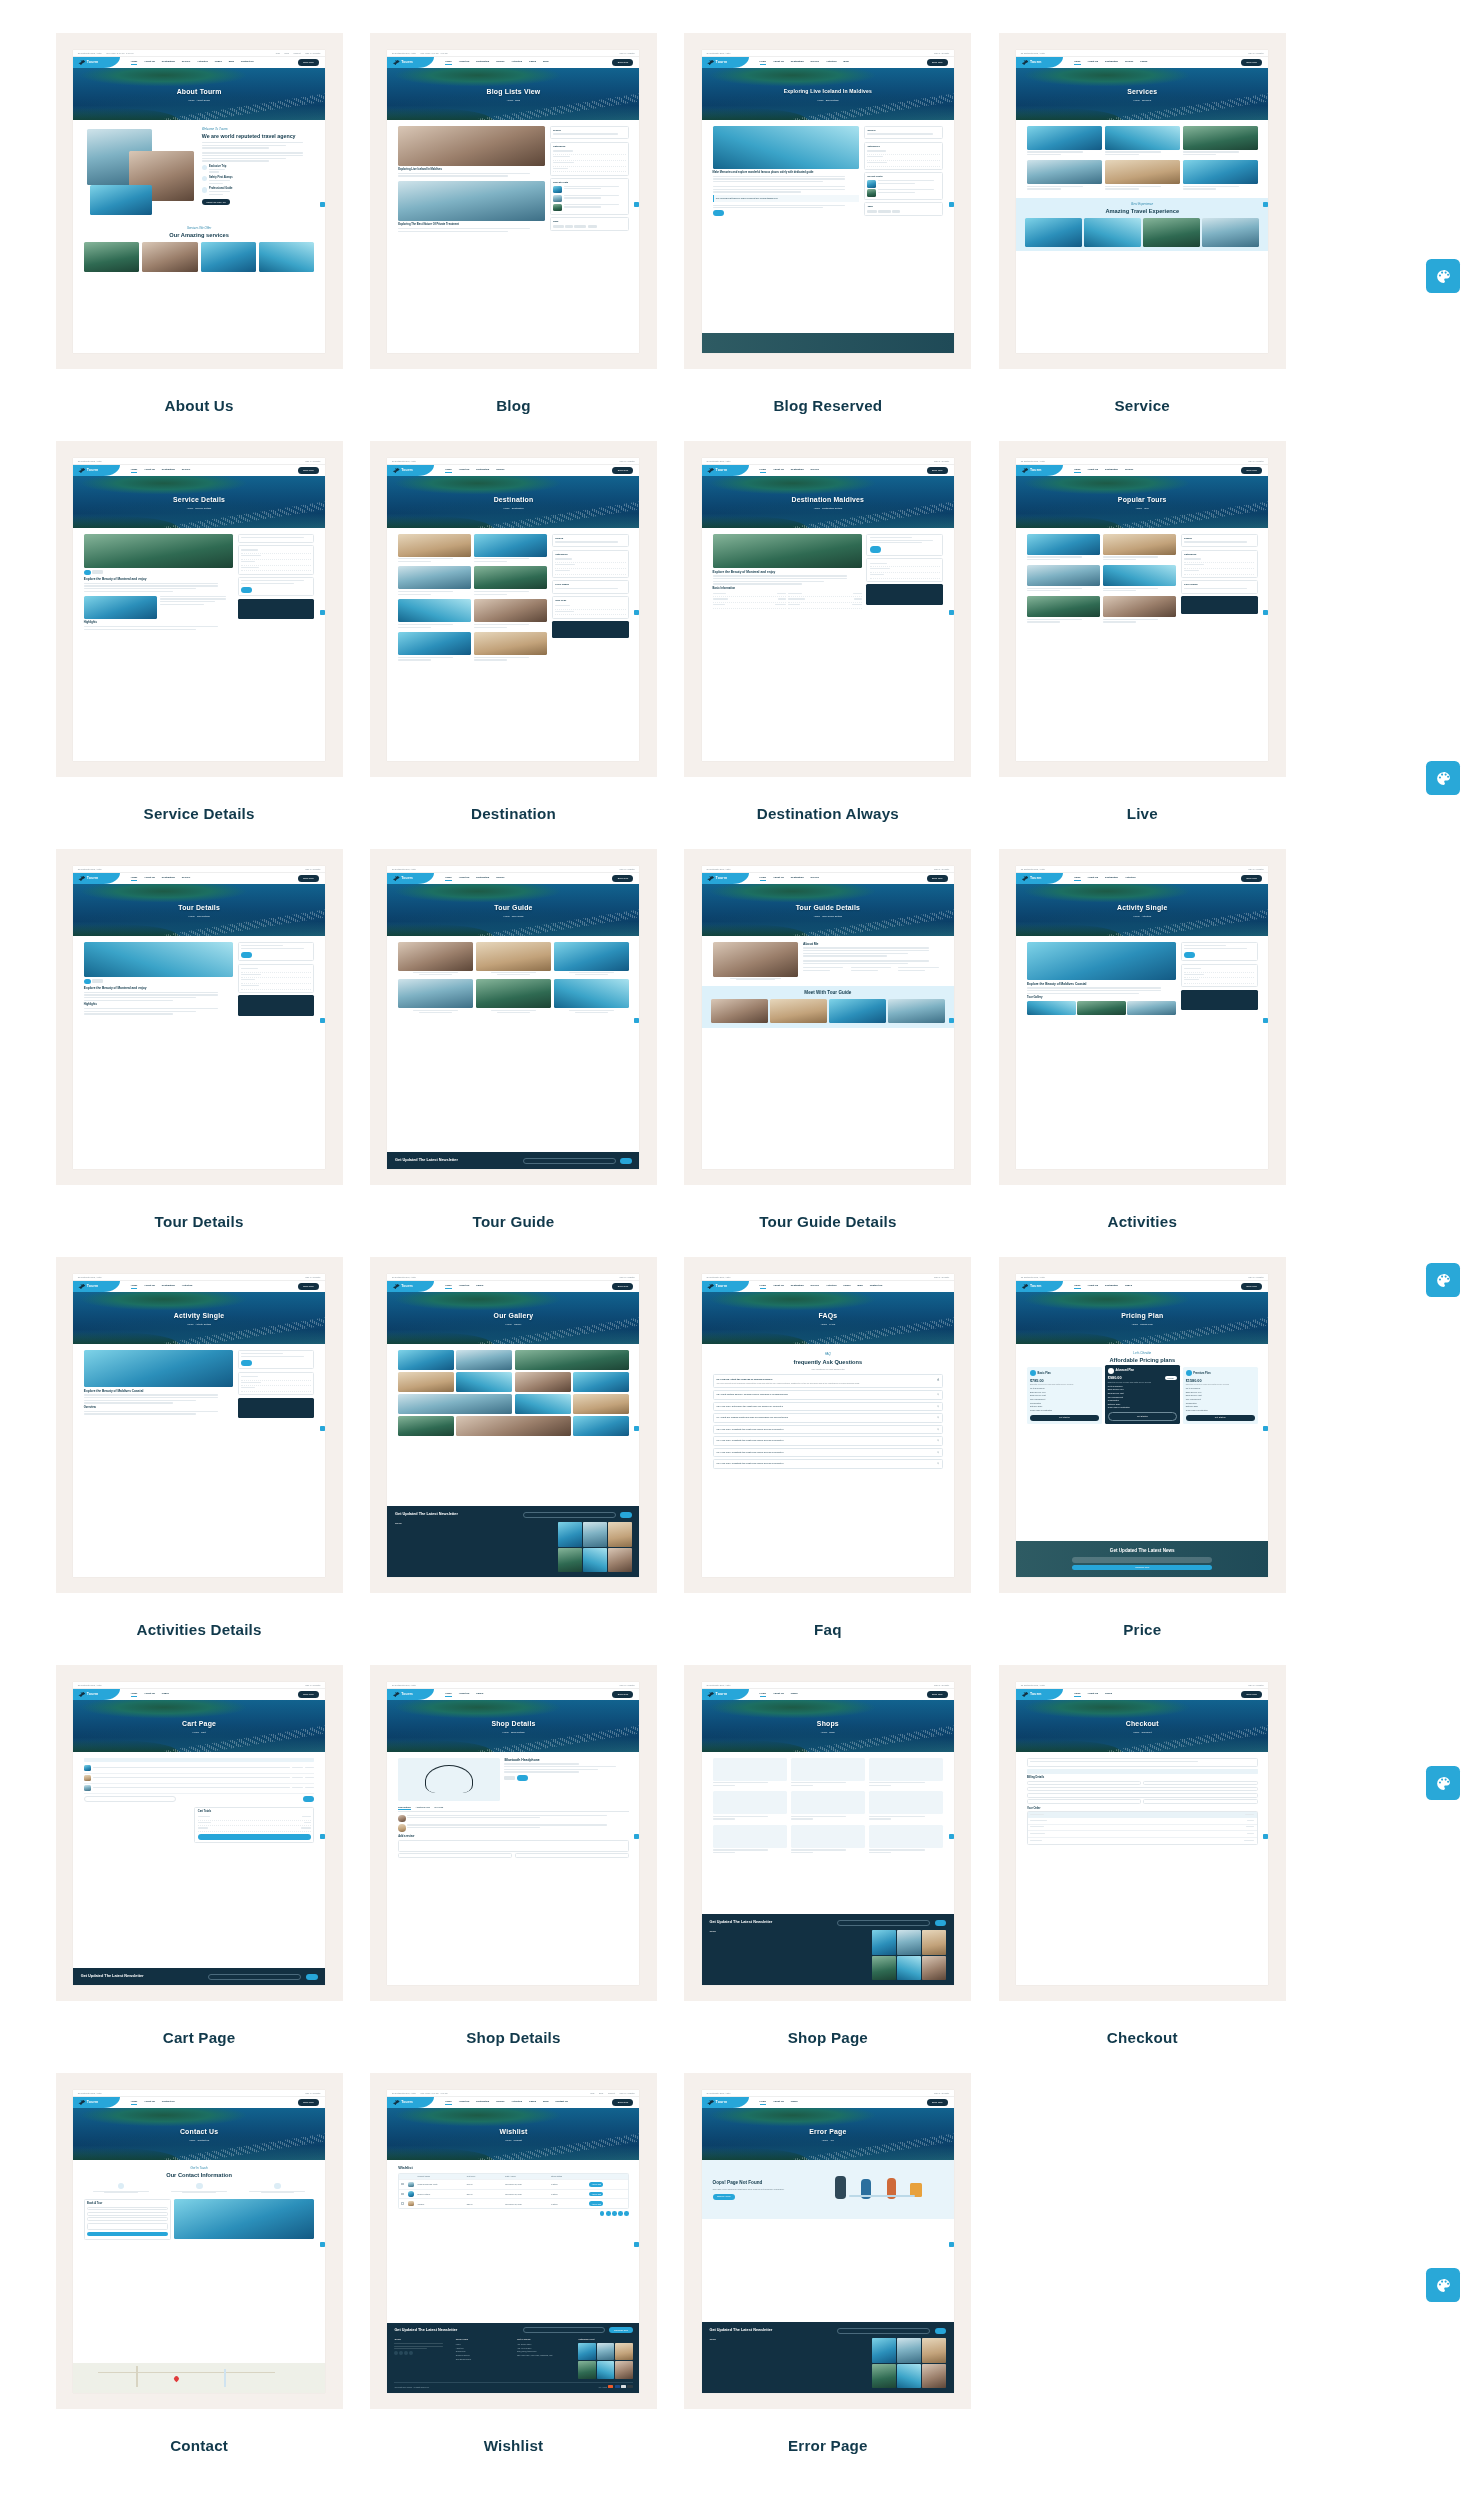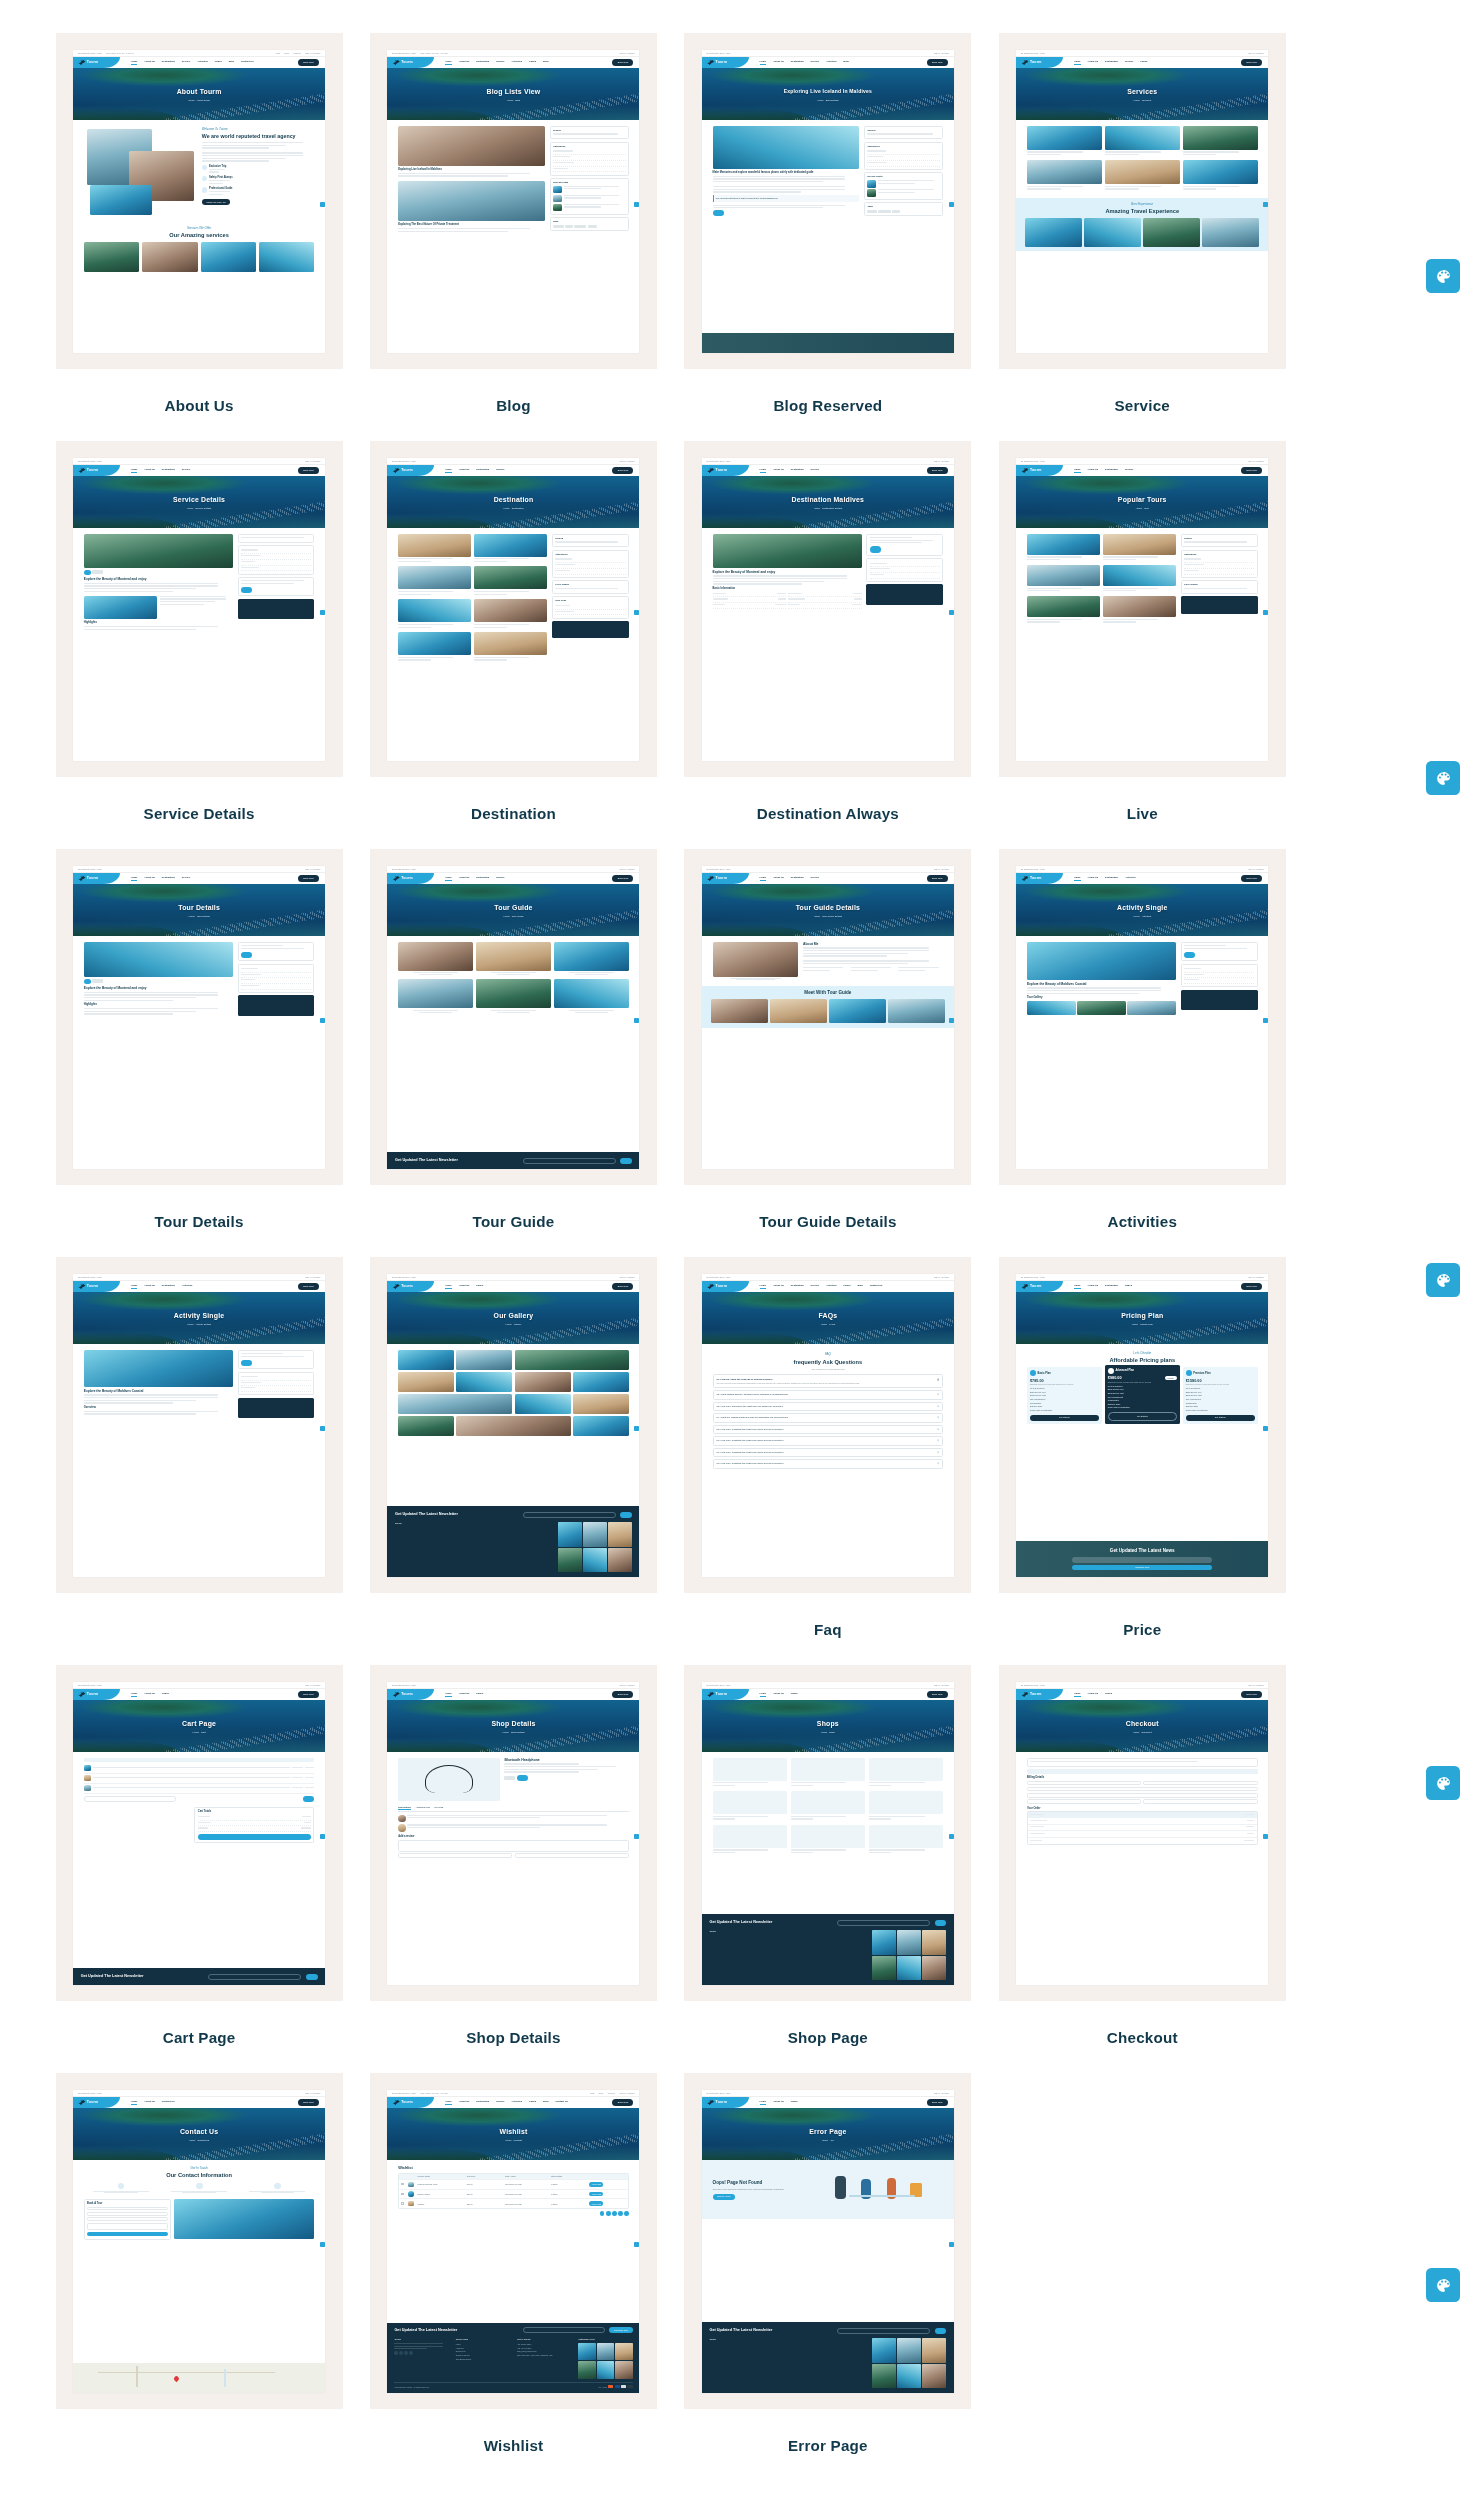--- a/index.html
+++ b/index.html
@@ -1295,20 +1295,21 @@
                 <div class="sb-row">
                   <span class="line w60" style="width:14.5px"></span>
                 </div>
               </div>
             <div style="background:#123042;border-radius:1.5px;height:20px;margin-top:2.3px"></div>
           </div>
         </div>
         <div class="inner-fab" style="top:152px"></div>
       </div>
     </div>
+    <div class="card-label">Activities Details</div>
   </div>
 
   <div class="cell">
     <div class="card">
       <div class="shot">
         <div class="topbar">
             <div class="tl">
               <span>25 Southwater Blvd, Austin</span>
             </div>
             <div class="tr">
@@ -1963,20 +1964,21 @@
         </div>
         <div style="position:absolute;bottom:0;left:0;right:0;height:30.5px;background:#eef0e8">
           <div style="position:absolute;left:10%;top:30%;width:70%;height:1.5px;background:#d8d4c2"></div>
           <div style="position:absolute;left:25%;top:10%;width:1.5px;height:70%;background:#d8d4c2"></div>
           <div style="position:absolute;left:60%;top:20%;width:1.5px;height:60%;background:#cfe3f0"></div>
           <div style="position:absolute;left:40%;top:45%;width:5.3px;height:5.3px;border-radius:50% 50% 50% 0;background:#e03b3b;transform:rotate(-45deg)"></div>
         </div>
         <div class="inner-fab" style="top:152px"></div>
       </div>
     </div>
+    <div class="card-label">Contact</div>
   </div>
 
   <div class="cell">
     <div class="card">
       <div class="shot">
         <div class="topbar">
             <div class="tl">
               <span>25 Southwater Blvd, Austin</span>
               <span>Sun-Friday: 8.00 am - 7.00 pm</span>
             </div>

